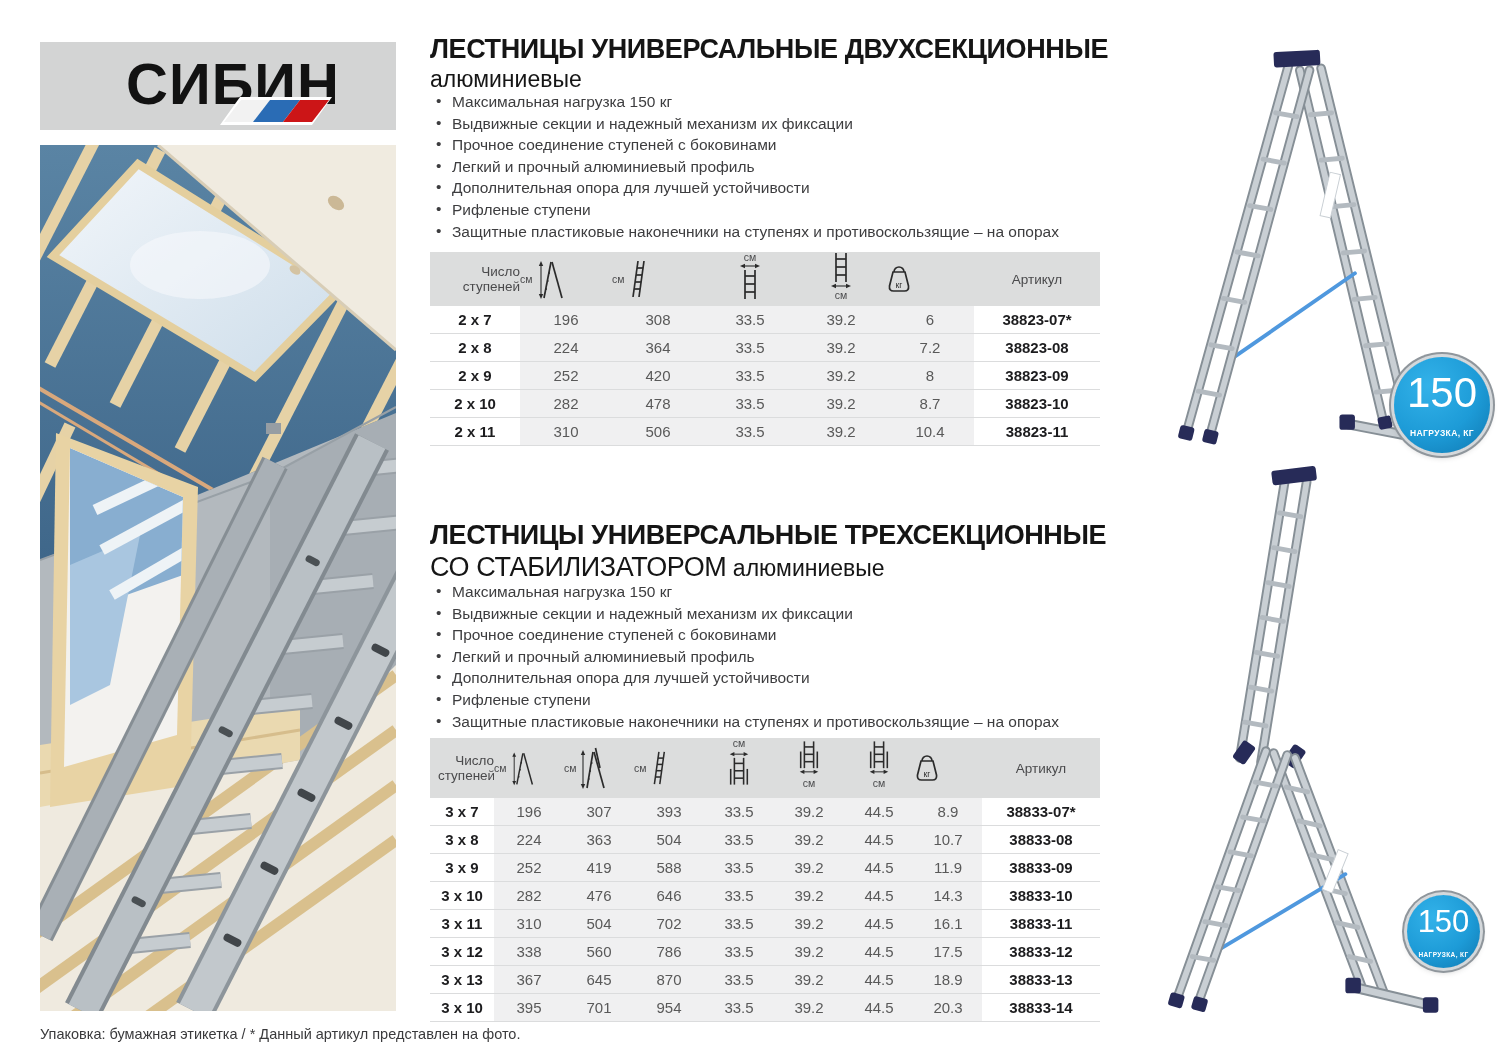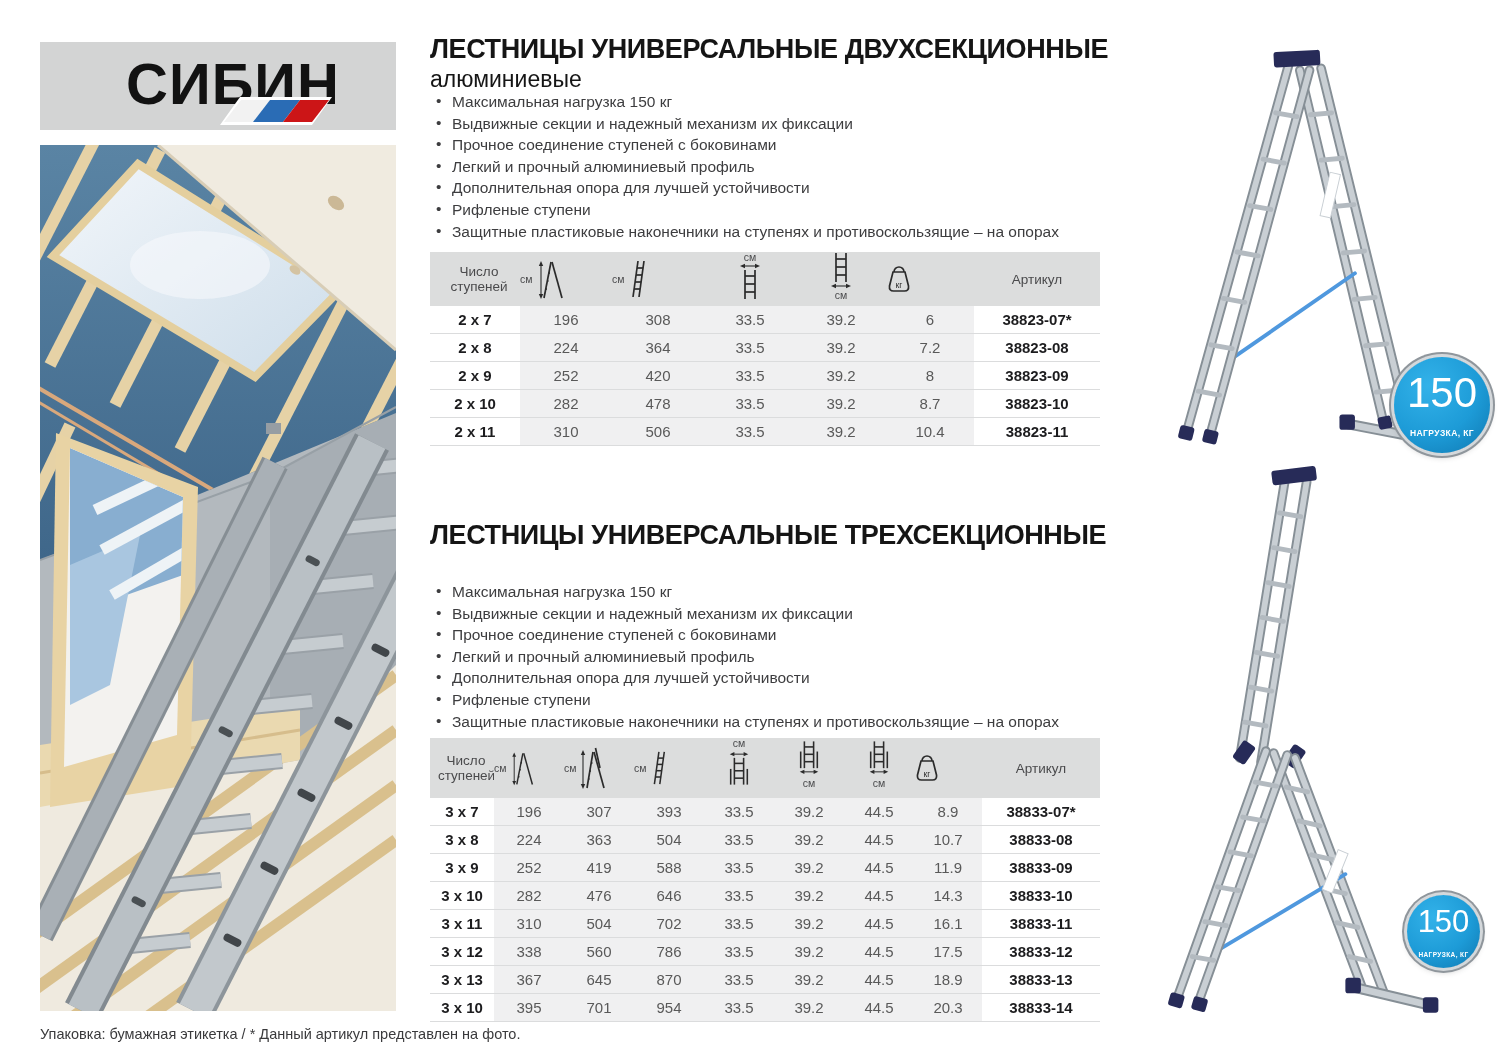--- a/index.html
+++ b/index.html
@@ -29,21 +29,21 @@
   
   .spec-table { position:absolute; left:430px; width:670px; }
   .tr { display:grid; align-items:center; }
   .t1 .tr { grid-template-columns:90px 92px 92px 92px 90px 88px 126px; }
   .t2 .tr { grid-template-columns:64px 70px 70px 70px 70px 70px 70px 68px 118px; }
   .thead { background:#dcdddd; }
   .t1 .thead { height:54px; }
   .t2 .thead { height:60px; }
   .tbody .tr { height:28px; border-bottom:1px solid #dbdcdd; background:#fff; }
   .c { text-align:center; }
-  .hl { font-size:13.5px; color:#4a4a4c; text-align:center; padding-left:8px; line-height:15px; }
+  .hl { font-size:13.5px; color:#4a4a4c; text-align:right; padding-left:8px; line-height:15px; }
   .c.sh { background:#f0f0f1; height:100%; display:flex; align-items:center; justify-content:center; }
   .steps { font-weight:bold; font-size:15px; color:#1c1c1e; }
   .num   { font-size:15px; color:#595959; }
   .art   { font-weight:bold; font-size:15px; color:#1c1c1e; }
   .icon-cell { display:flex; align-items:center; gap:3px; height:100%; background:#dcdddd; }
   .icon-col  { flex-direction:column; gap:0; }
   .unit { font-size:10.5px; color:#4a4a4c; line-height:10px; }
   .glyph { stroke:#2b2b2b; fill:none; stroke-width:1.7; }
   .glyph .thin { stroke-width:1.1; }
   .glyph .arrhead { fill:#2b2b2b; stroke:none; }
@@ -326,20 +326,21 @@
         <div class="c num sh">506</div>
         <div class="c num sh">33.5</div>
         <div class="c num sh">39.2</div>
         <div class="c num sh">10.4</div>
         <div class="c art">38823-11</div>
       </div>
     </div>
   </div>
 
   <div class="sec-title" style="top:520px">ЛЕСТНИЦЫ УНИВЕРСАЛЬНЫЕ ТРЕХСЕКЦИОННЫЕ</div>
+  <div class="sec-sub" style="top:552px"><span class="caps">СО СТАБИЛИЗАТОРОМ</span><span> алюминиевые</span></div>
   <ul class="bullets" style="top:584px">
     <li>Максимальная нагрузка 150 кг</li>
     <li>Выдвижные секции и надежный механизм их фиксации</li>
     <li>Прочное соединение ступеней с боковинами</li>
     <li>Легкий и прочный алюминиевый профиль</li>
     <li>Дополнительная опора для лучшей устойчивости</li>
     <li>Рифленые ступени</li>
     <li>Защитные пластиковые наконечники на ступенях и противоскользящие – на опорах</li>
   </ul>
 

